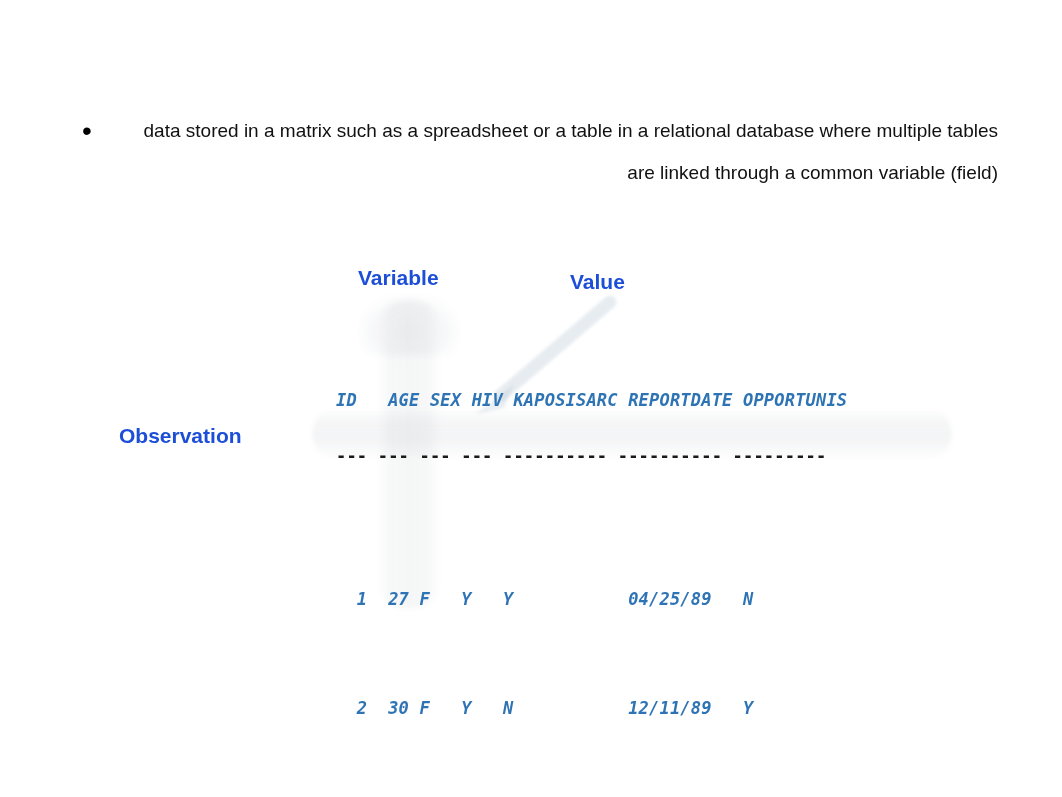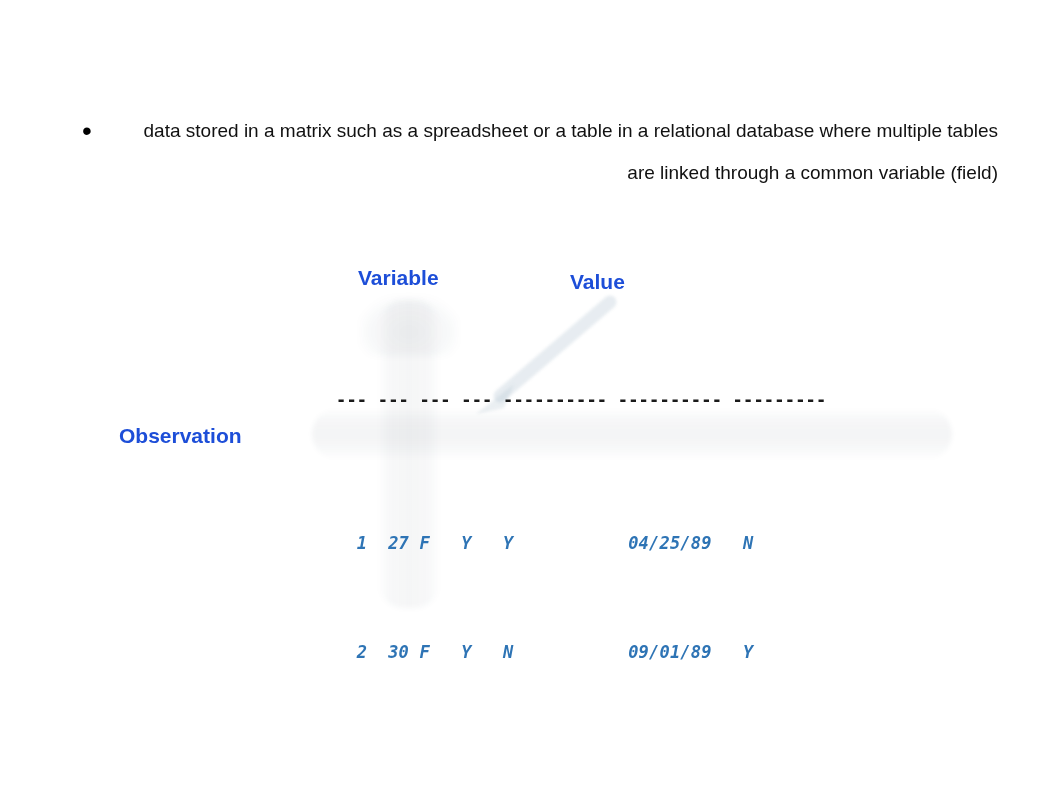--- a/index.html
+++ b/index.html
@@ -190,21 +190,22 @@
     <span id="bullet-text">data stored in a matrix such as a spreadsheet or a table in a relational database where multiple tables are linked through a common variable (field)</span>
   </div>
 
   <div class="callout-label" id="label-variable">Variable</div>
 
   <div class="callout-label" id="label-value">Value</div>
 
   <div class="callout-label" id="label-observation">Observation</div>
 
   <div id="listing">
+    <span class="lst-header">ID   AGE SEX HIV KAPOSISARC REPORTDATE OPPORTUNIS</span>
     <span class="lst-rule">--- --- --- --- ---------- ---------- ---------</span>
     <span class="lst-spacer"> </span>
     <span class="lst-row">  1  27 F   Y   Y           04/25/89   N</span>
-    <span class="lst-row">  2  30 F   Y   N           09/01/89   Y</span>
+    <span class="lst-row">  2  30 F   Y   N           12/11/89   Y</span>
     
   </div>
 
 
 </div>
 
 </body></html>

